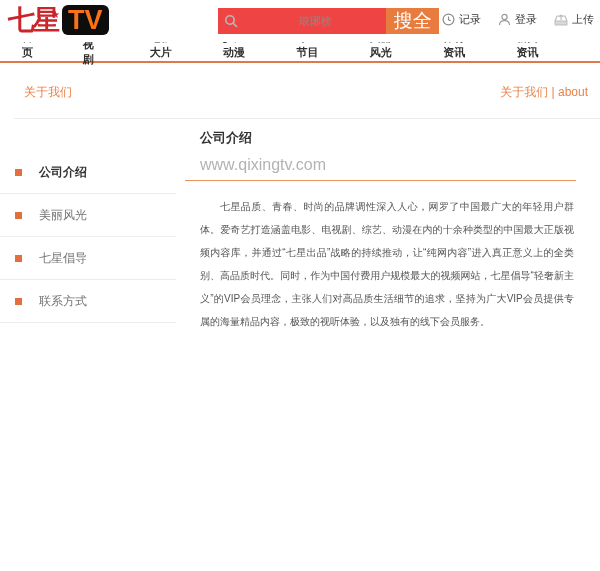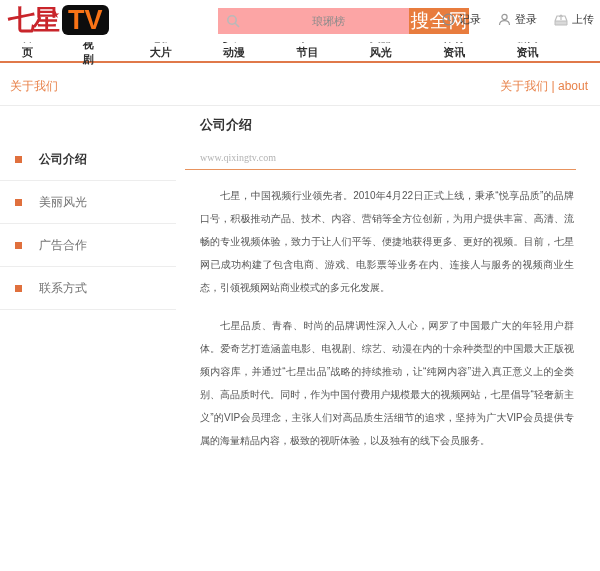--- a/index.html
+++ b/index.html
@@ -7,51 +7,51 @@
   body { font-family:"Liberation Sans","DejaVu Sans",sans-serif; }
   .page { position:relative; width:600px; height:571px; background:#fff; overflow:hidden; }
 
   
   .header { position:relative; height:42px; background:#fff; }
   .logo { position:absolute; left:8px; top:5px; display:flex; align-items:center; cursor:pointer; }
   .logo-red { position:relative; font-size:27px; font-weight:700; color:#c9252b; letter-spacing:-2px; line-height:30px; padding-right:4px; }
   .logo-star { position:absolute; top:-5px; right:2px; font-size:10px; color:#c9252b; letter-spacing:0; }
   .logo-tv { background:#0d0d0d; color:#f97316; font-weight:900; font-size:27px; height:30px; line-height:30px; padding:0 6px; border-radius:6px; }
 
-  .searchbar { position:absolute; left:218px; top:8px; width:251px; height:26px; display:flex; background:#fca5a5;justify-content:space-between; }
+  .searchbar { position:absolute; left:218px; top:8px; width:221px; height:26px; display:flex; background:#ef4444;justify-content:space-between; }
   .search-icon { width:30px; display:flex; align-items:center; justify-content:center; }
   .search-input { flex:1; border:0; background:transparent; outline:none; font-size:11px; color:#333; text-align:center; font-family:inherit; }
   .search-input::placeholder { color:#8b8b8b; opacity:1; }
   .search-btn { width:60px; border:0; background:#e87c3e; color:#fff; font-size:19px; cursor:pointer; font-family:Liberation Serif, serif; }
 
   .header-actions { position:absolute; right:6px; top:12px; display:flex; align-items:flex-start; gap:17px; }
   .action { display:flex; align-items:center; gap:4px; font-size:11px; color:#3a3a3a; cursor:pointer; white-space:nowrap; }
   .action svg { display:block; }
 
   
   .nav { display:flex; justify-content:space-between; align-items:center; height:21px; padding:0 58px 14px 22px; border-bottom:2px solid #e0794a;gap:48px; }
   .nav a { font-size:11px; color:#2f2f2f; font-weight:700; text-decoration:none; cursor:pointer; }
 
   
-  .breadcrumb-row { display:flex; justify-content:space-between; align-items:center; height:43px; padding:4px 12px 0 10px; border-bottom:1px solid #ececec; }
+  .breadcrumb-row { display:flex; justify-content:space-between; align-items:center; height:56px; padding:4px 12px 0 10px; border-bottom:1px solid #ececec;margin-left:14px; }
   .breadcrumb-row span { font-size:12px; color:#e8824a; }
 
   
   .content { display:flex; align-items:flex-start; }
 
   .sidebar { width:176px; padding-top:32px; }
   .side-item { height:43px; display:flex; align-items:center; border-bottom:1px solid #ededed; cursor:pointer; }
   .bullet { width:7px; height:7px; background:#e0703d; margin:0 17px 0 15px; flex:none; }
   .side-label { font-size:12px; color:#757575; }
   .side-item.active .side-label { color:#333; font-weight:700; }
 
   .main { flex:1; margin-left:9px; margin-right:24px; padding-top:10px; }
   .main-header { padding-left:15px; padding-bottom:6px; border-bottom:1px solid #e8935e; }
   .main-title { font-size:13px; font-weight:700; color:#333; }
-  .site-url { font-size:10px; color:#b3b3b3; margin-top:18px;font-family:Liberation Serif, serif; }
+  .site-url { font-size:16px; color:#b3b3b3; margin-top:9px; }
   .article { padding:14px 2px 0 15px; }
   .article p { font-size:10px; color:#555; line-height:23px; text-align:justify; text-indent:2em; margin-bottom:15px; }
 </style>
 </head>
 <body>
 
 <div class="page">
 
   <div class="header">
     <div class="logo">
@@ -128,33 +128,32 @@
       <div class="side-item active">
         <span class="bullet"></span>
         <span class="side-label">公司介绍</span>
       </div>
       <div class="side-item">
         <span class="bullet"></span>
         <span class="side-label">美丽风光</span>
       </div>
       <div class="side-item">
         <span class="bullet"></span>
-        <span class="side-label">广告合作</span>
+        <span class="side-label">七星倡导</span>
       </div>
       <div class="side-item">
         <span class="bullet"></span>
         <span class="side-label">联系方式</span>
       </div>
     </div>
 
     <div class="main">
       <div class="main-header">
         <div class="main-title">公司介绍</div>
         <div class="site-url">www.qixingtv.com</div>
       </div>
       <div class="article">
-        <p>七星，中国视频行业领先者。2010年4月22日正式上线，秉承“悦享品质”的品牌口号，积极推动产品、技术、内容、营销等全方位创新，为用户提供丰富、高清、流畅的专业视频体验，致力于让人们平等、便捷地获得更多、更好的视频。目前，七星网已成功构建了包含电商、游戏、电影票等业务在内、连接人与服务的视频商业生态，引领视频网站商业模式的多元化发展。</p>
         <p>七星品质、青春、时尚的品牌调性深入人心，网罗了中国最广大的年轻用户群体。爱奇艺打造涵盖电影、电视剧、综艺、动漫在内的十余种类型的中国最大正版视频内容库，并通过“七星出品”战略的持续推动，让“纯网内容”进入真正意义上的全类别、高品质时代。同时，作为中国付费用户规模最大的视频网站，七星倡导“轻奢新主义”的VIP会员理念，主张人们对高品质生活细节的追求，坚持为广大VIP会员提供专属的海量精品内容，极致的视听体验，以及独有的线下会员服务。</p>
       </div>
     </div>
 
   </div>
 </div>
 
 </body></html>

